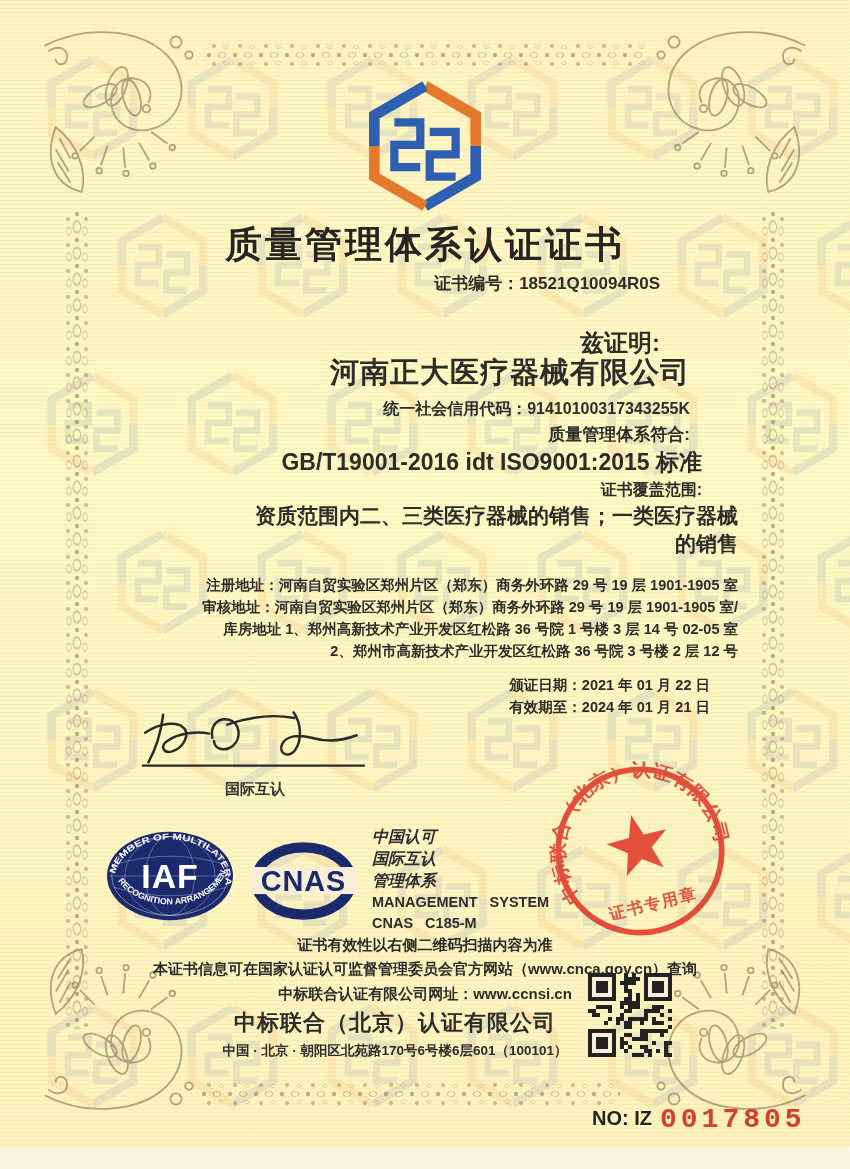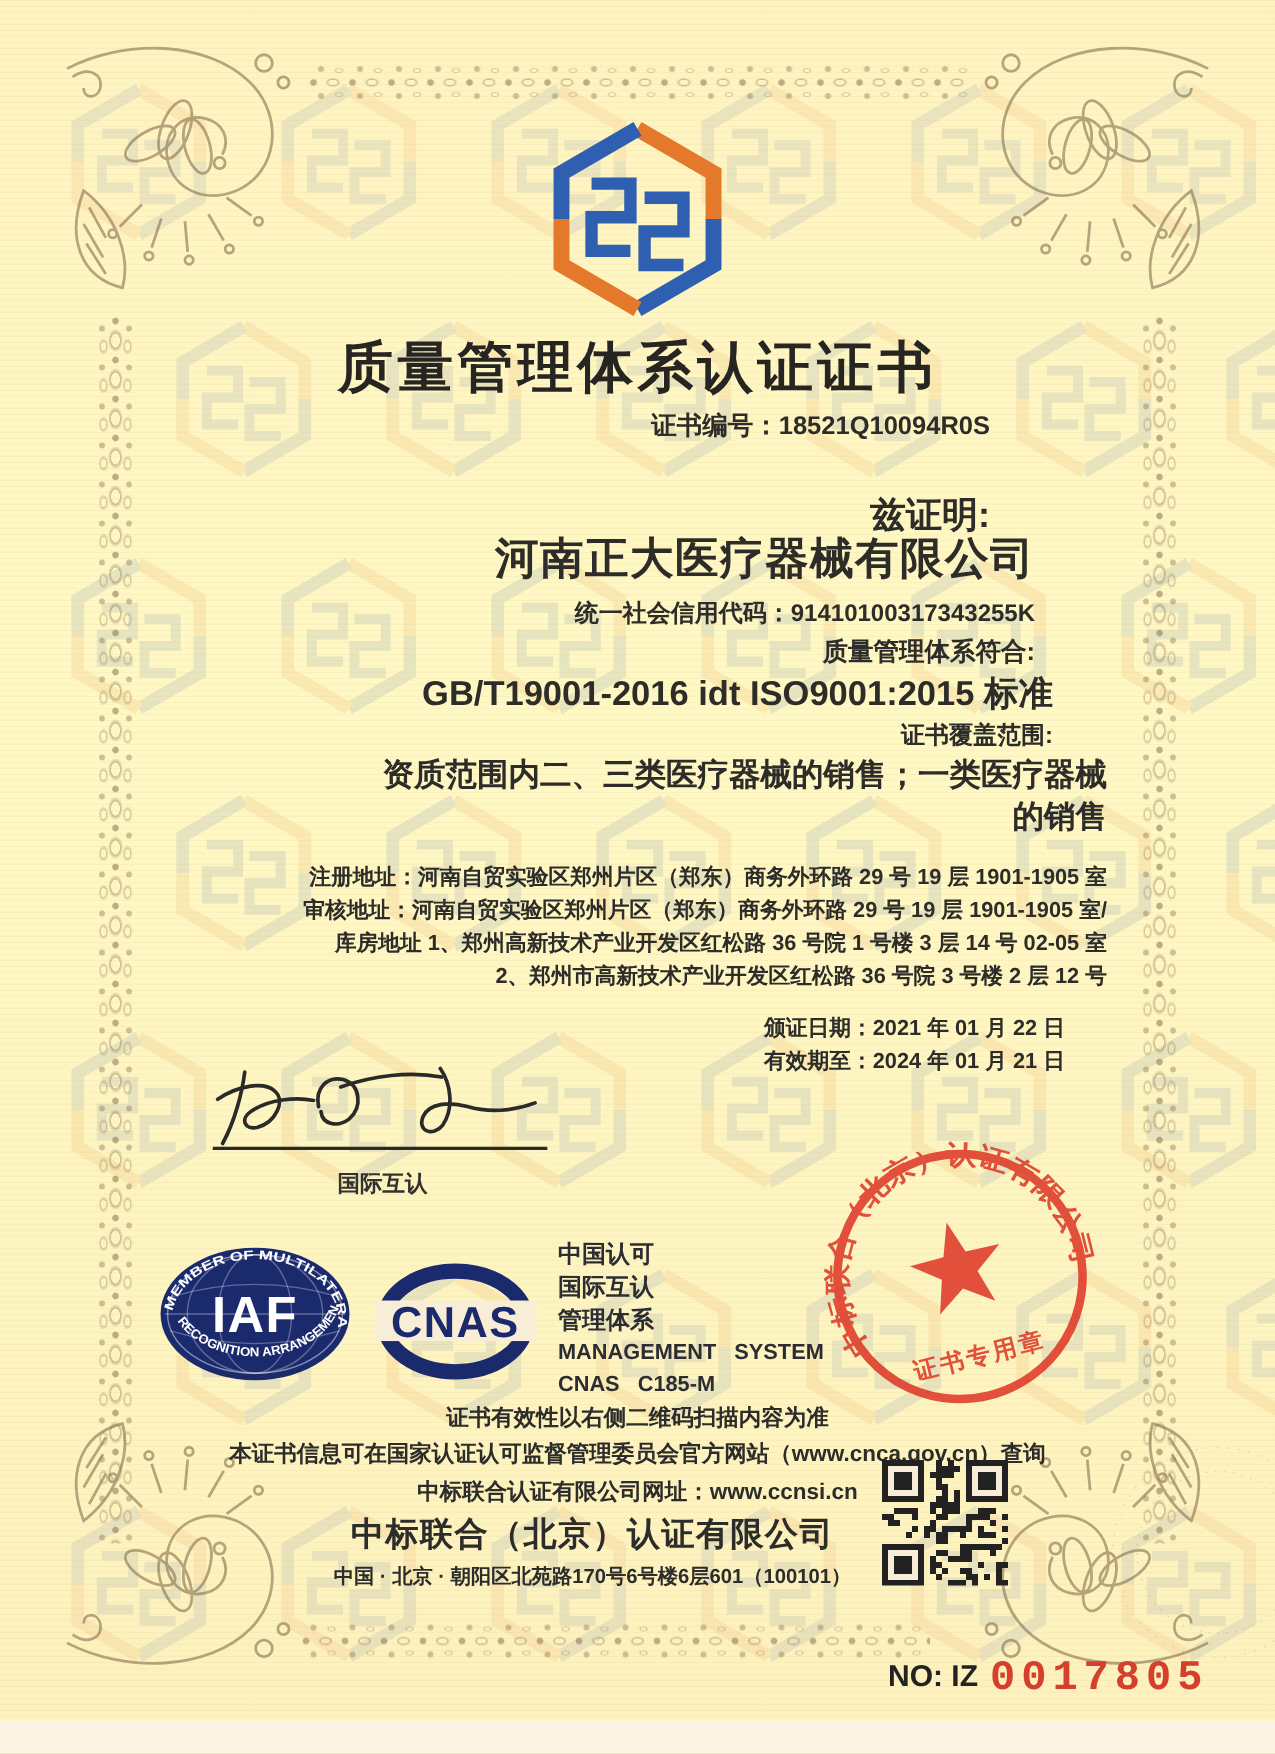--- a/index.html
+++ b/index.html
@@ -76,21 +76,21 @@
   .idate    { top:676px; font-size:14.5px; padding-right:28px; }
   .vdate    { top:698px; font-size:14.5px; padding-right:28px; }
 
   .sig-wrap { left:105px; top:700px; width:300px; height:82px; }
   .sig-wrap svg { width:100%; height:100%; }
   .signer-label { left:105px; top:780px; width:300px; text-align:center; font-size:15px; font-weight:700; color:#33322f; }
 
   .iaf { left:103px; top:829px; width:134px; height:94px; }
   .cnas { left:250px; top:840px; width:108px; height:82px; }
   .accred-text { left:372px; top:826px; font-weight:700; color:#2c2d33; }
-  .accred-text .cjk { font-size:16px; line-height:22px; }
+  .accred-text .cjk { font-size:16px; line-height:22px;font-style:italic; }
   .accred-text .en  { font-size:14.5px; line-height:21px; word-spacing:8px; }
 
   .stamp { left:545px; top:756px; width:190px; height:190px; transform:rotate(-14deg); z-index:4; }
 
   .notes { left:0; right:0; text-align:center; font-weight:600; color:#2c2c2a; }
   .note1 { top:936px; font-size:15px; }
   .note2 { top:960px; font-size:15px; }
   .note3 { top:985px; font-size:15px; }
   .issuer { top:1008px; font-size:22px; font-weight:800; letter-spacing:1px; left:0; right:60px; }
   .issuer-addr { top:1042px; font-size:13.5px; font-weight:600; left:0; right:60px; }

